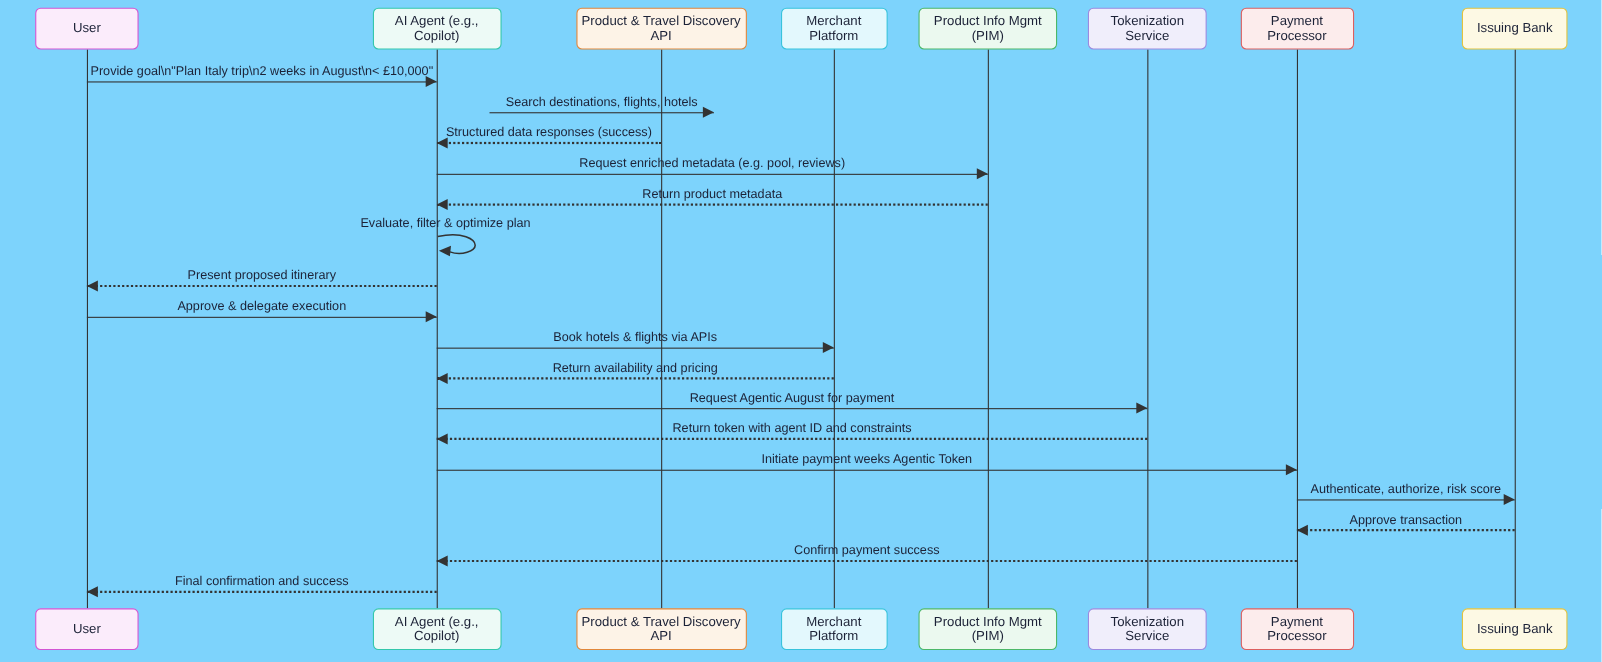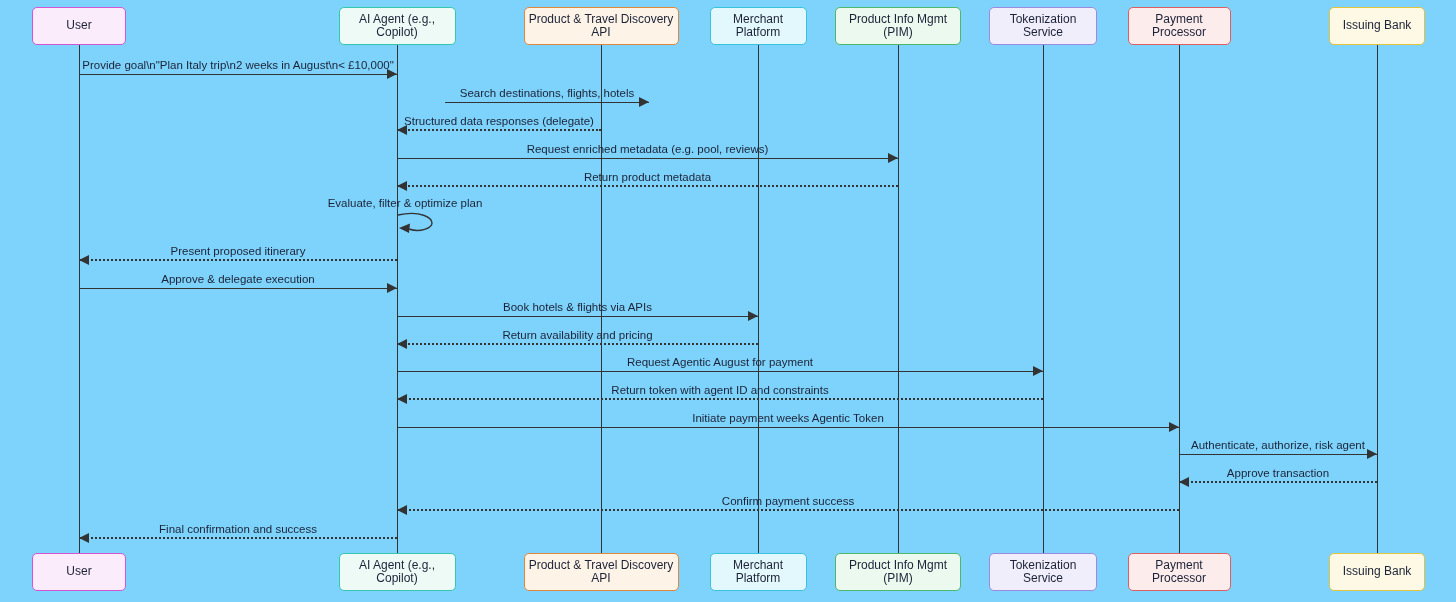--- a/index.html
+++ b/index.html
@@ -113,21 +113,21 @@
       <div class="msg-label">Provide goal\n"Plan Italy trip\n2 weeks in August\n&lt; £10,000"</div>
       <div class="msg-line solid"></div>
       <div class="arrow right"></div>
     </div>
     <div class="msg" style="left: 397px; top: 86px; width: 204px; margin-left: 48px;">
       <div class="msg-label">Search destinations, flights, hotels</div>
       <div class="msg-line solid"></div>
       <div class="arrow right"></div>
     </div>
     <div class="msg" style="left: 397px; top: 114px; width: 204px;">
-      <div class="msg-label">Structured data responses (delegate)</div>
+      <div class="msg-label">Structured data responses (success)</div>
       <div class="msg-line dotted"></div>
       <div class="arrow left"></div>
     </div>
     <div class="msg" style="left: 397px; top: 142px; width: 501px;">
       <div class="msg-label">Request enriched metadata (e.g. pool, reviews)</div>
       <div class="msg-line solid"></div>
       <div class="arrow right"></div>
     </div>
     <div class="msg" style="left: 397px; top: 170px; width: 501px;">
       <div class="msg-label">Return product metadata</div>
@@ -168,21 +168,21 @@
       <div class="msg-label">Return token with agent ID and constraints</div>
       <div class="msg-line dotted"></div>
       <div class="arrow left"></div>
     </div>
     <div class="msg" style="left: 397px; top: 411px; width: 782px;">
       <div class="msg-label">Initiate payment weeks Agentic Token</div>
       <div class="msg-line solid"></div>
       <div class="arrow right"></div>
     </div>
     <div class="msg" style="left: 1179px; top: 438px; width: 198px;">
-      <div class="msg-label">Authenticate, authorize, risk agent</div>
+      <div class="msg-label">Authenticate, authorize, risk score</div>
       <div class="msg-line solid"></div>
       <div class="arrow right"></div>
     </div>
     <div class="msg" style="left: 1179px; top: 466px; width: 198px;">
       <div class="msg-label">Approve transaction</div>
       <div class="msg-line dotted"></div>
       <div class="arrow left"></div>
     </div>
     <div class="msg" style="left: 397px; top: 494px; width: 782px;">
       <div class="msg-label">Confirm payment success</div>

